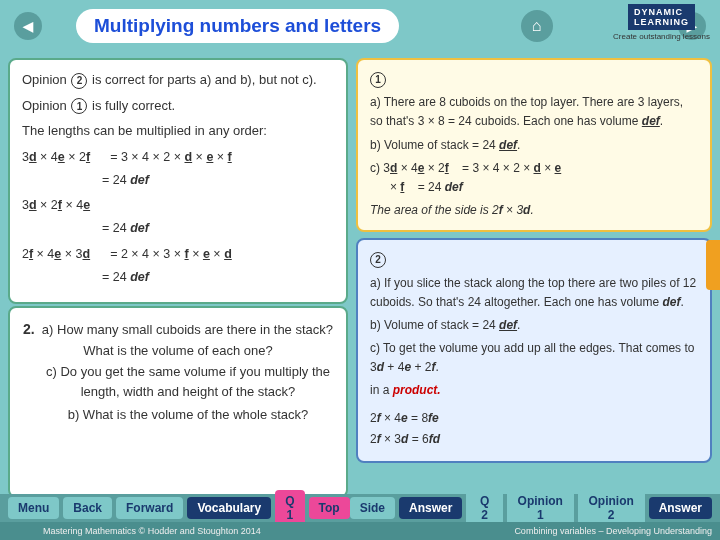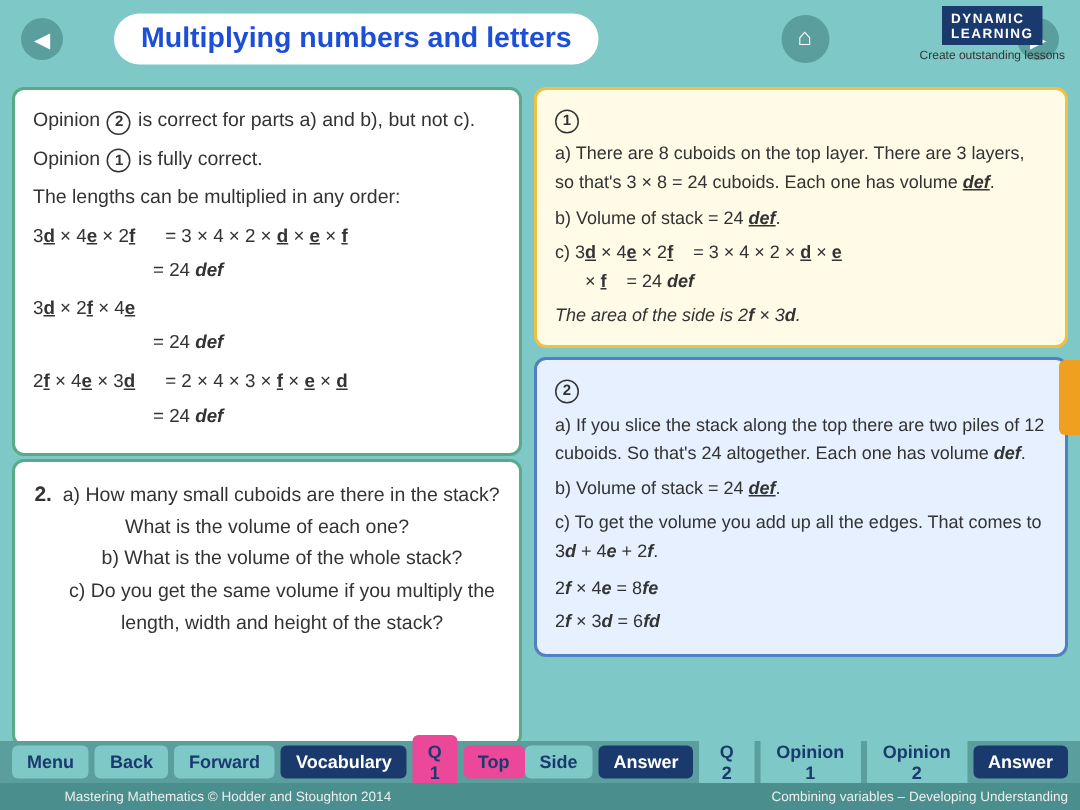--- a/index.html
+++ b/index.html
@@ -363,24 +363,24 @@
         </div>
         <div style="padding-left:80px;">= 24 <span class="italic-bold">def</span></div>
       </div>
     </div>
 
     <div class="question-box">
       <div class="question-text">
         <span style="font-weight:bold; font-size:14px;">2.</span> &nbsp;a)  How many small cuboids are there in the stack? What is the volume of each one?
       </div>
       <div class="question-text sub-question">
+        c)  Do you get the same volume if you multiply the length, width and height of the stack?
+      </div>
+      <div class="question-text sub-question">
         b)  What is the volume of the whole stack?
-      </div>
-      <div class="question-text sub-question">
-        c)  Do you get the same volume if you multiply the length, width and height of the stack?
       </div>
     </div>
 
   </div>
 
   <div class="right-panel">
 
     <div class="answer-box">
       <div style="margin-bottom:4px;">
         <span class="circle-num">1</span>
@@ -407,20 +407,23 @@
         <span class="circle-num">2</span>
       </div>
       <div style="margin-bottom:4px;">
         a)  If you slice the stack along the top there are two piles of 12 cuboids. So that's 24 altogether. Each one has volume <span class="italic-bold">def</span>.
       </div>
       <div style="margin-bottom:4px;">
         b)  Volume of stack = 24 <span class="italic-bold underline">def</span>.
       </div>
       <div style="margin-bottom:4px;">
         c)  To get the volume you add up all the edges. That comes to 3<span class="italic-bold">d</span> + 4<span class="italic-bold">e</span> + 2<span class="italic-bold">f</span>.
+      </div>
+      <div style="margin-bottom:8px;">
+        in a <span class="product-word">product.</span>
       </div>
       <div class="answer-math">
         <div class="answer-math-line">
           2<span class="italic-bold">f</span> × 4<span class="italic-bold">e</span> = 8<span class="italic-bold">fe</span>
         </div>
         <div class="answer-math-line">
           2<span class="italic-bold">f</span> × 3<span class="italic-bold">d</span> = 6<span class="italic-bold">fd</span>
         </div>
       </div>
     </div>

